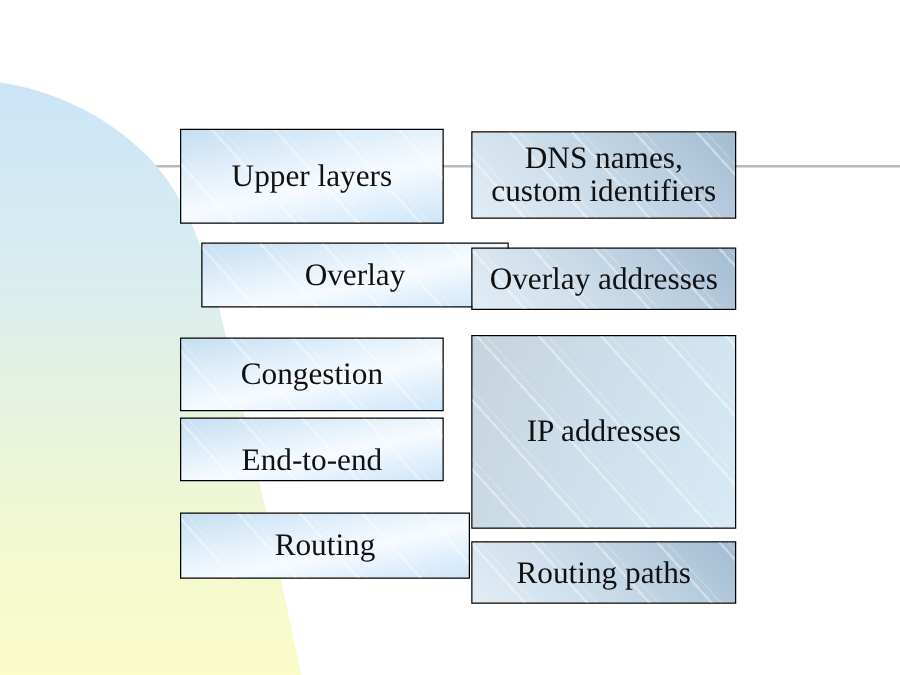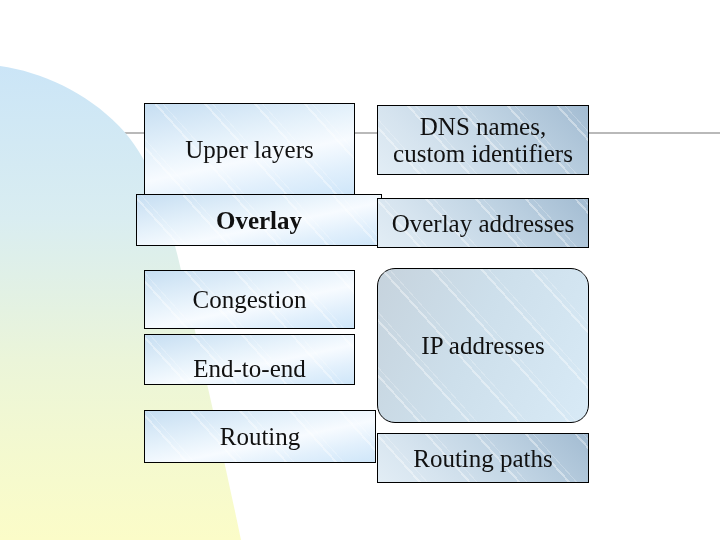--- a/index.html
+++ b/index.html
@@ -72,27 +72,26 @@
       #a3bcd2 0%,
       #c3d6e5 45%,
       #d6e4ef 75%,
       #e2edf5 100%);
   }
   .box-right-big {
     background: linear-gradient(115deg,
       #c6d3dd 0%,
       #cddfeb 45%,
       #d8eaf6 100%);
-    border-radius: 18px;
   }
   .box-label { position: relative; z-index: 1; }
 
   
-  #box-upper-layers      { left: 144px; top: 103px; width: 211px; height: 92px; }
-  #box-overlay           { left: 136px; top: 194px; width: 246px; height: 52px; font-weight: bold; }
+  #box-upper-layers      { left: 144px; top: 103px; width: 211px; height: 76px; }
+  #box-overlay           { left: 161px; top: 194px; width: 246px; height: 52px; }
   #box-congestion        { left: 144px; top: 270px; width: 211px; height: 59px; }
   #box-end-to-end        { left: 144px; top: 334px; width: 211px; height: 51px; align-items: flex-end; }
   #box-routing           { left: 144px; top: 410px; width: 232px; height: 53px; }
   #box-dns               { left: 377px; top: 105px; width: 212px; height: 70px; }
   #box-overlay-addresses { left: 377px; top: 198px; width: 212px; height: 50px; }
   #box-ip-addresses      { left: 377px; top: 268px; width: 212px; height: 155px; }
   #box-routing-paths     { left: 377px; top: 433px; width: 212px; height: 50px; }
 </style>
 </head>
 <body>

